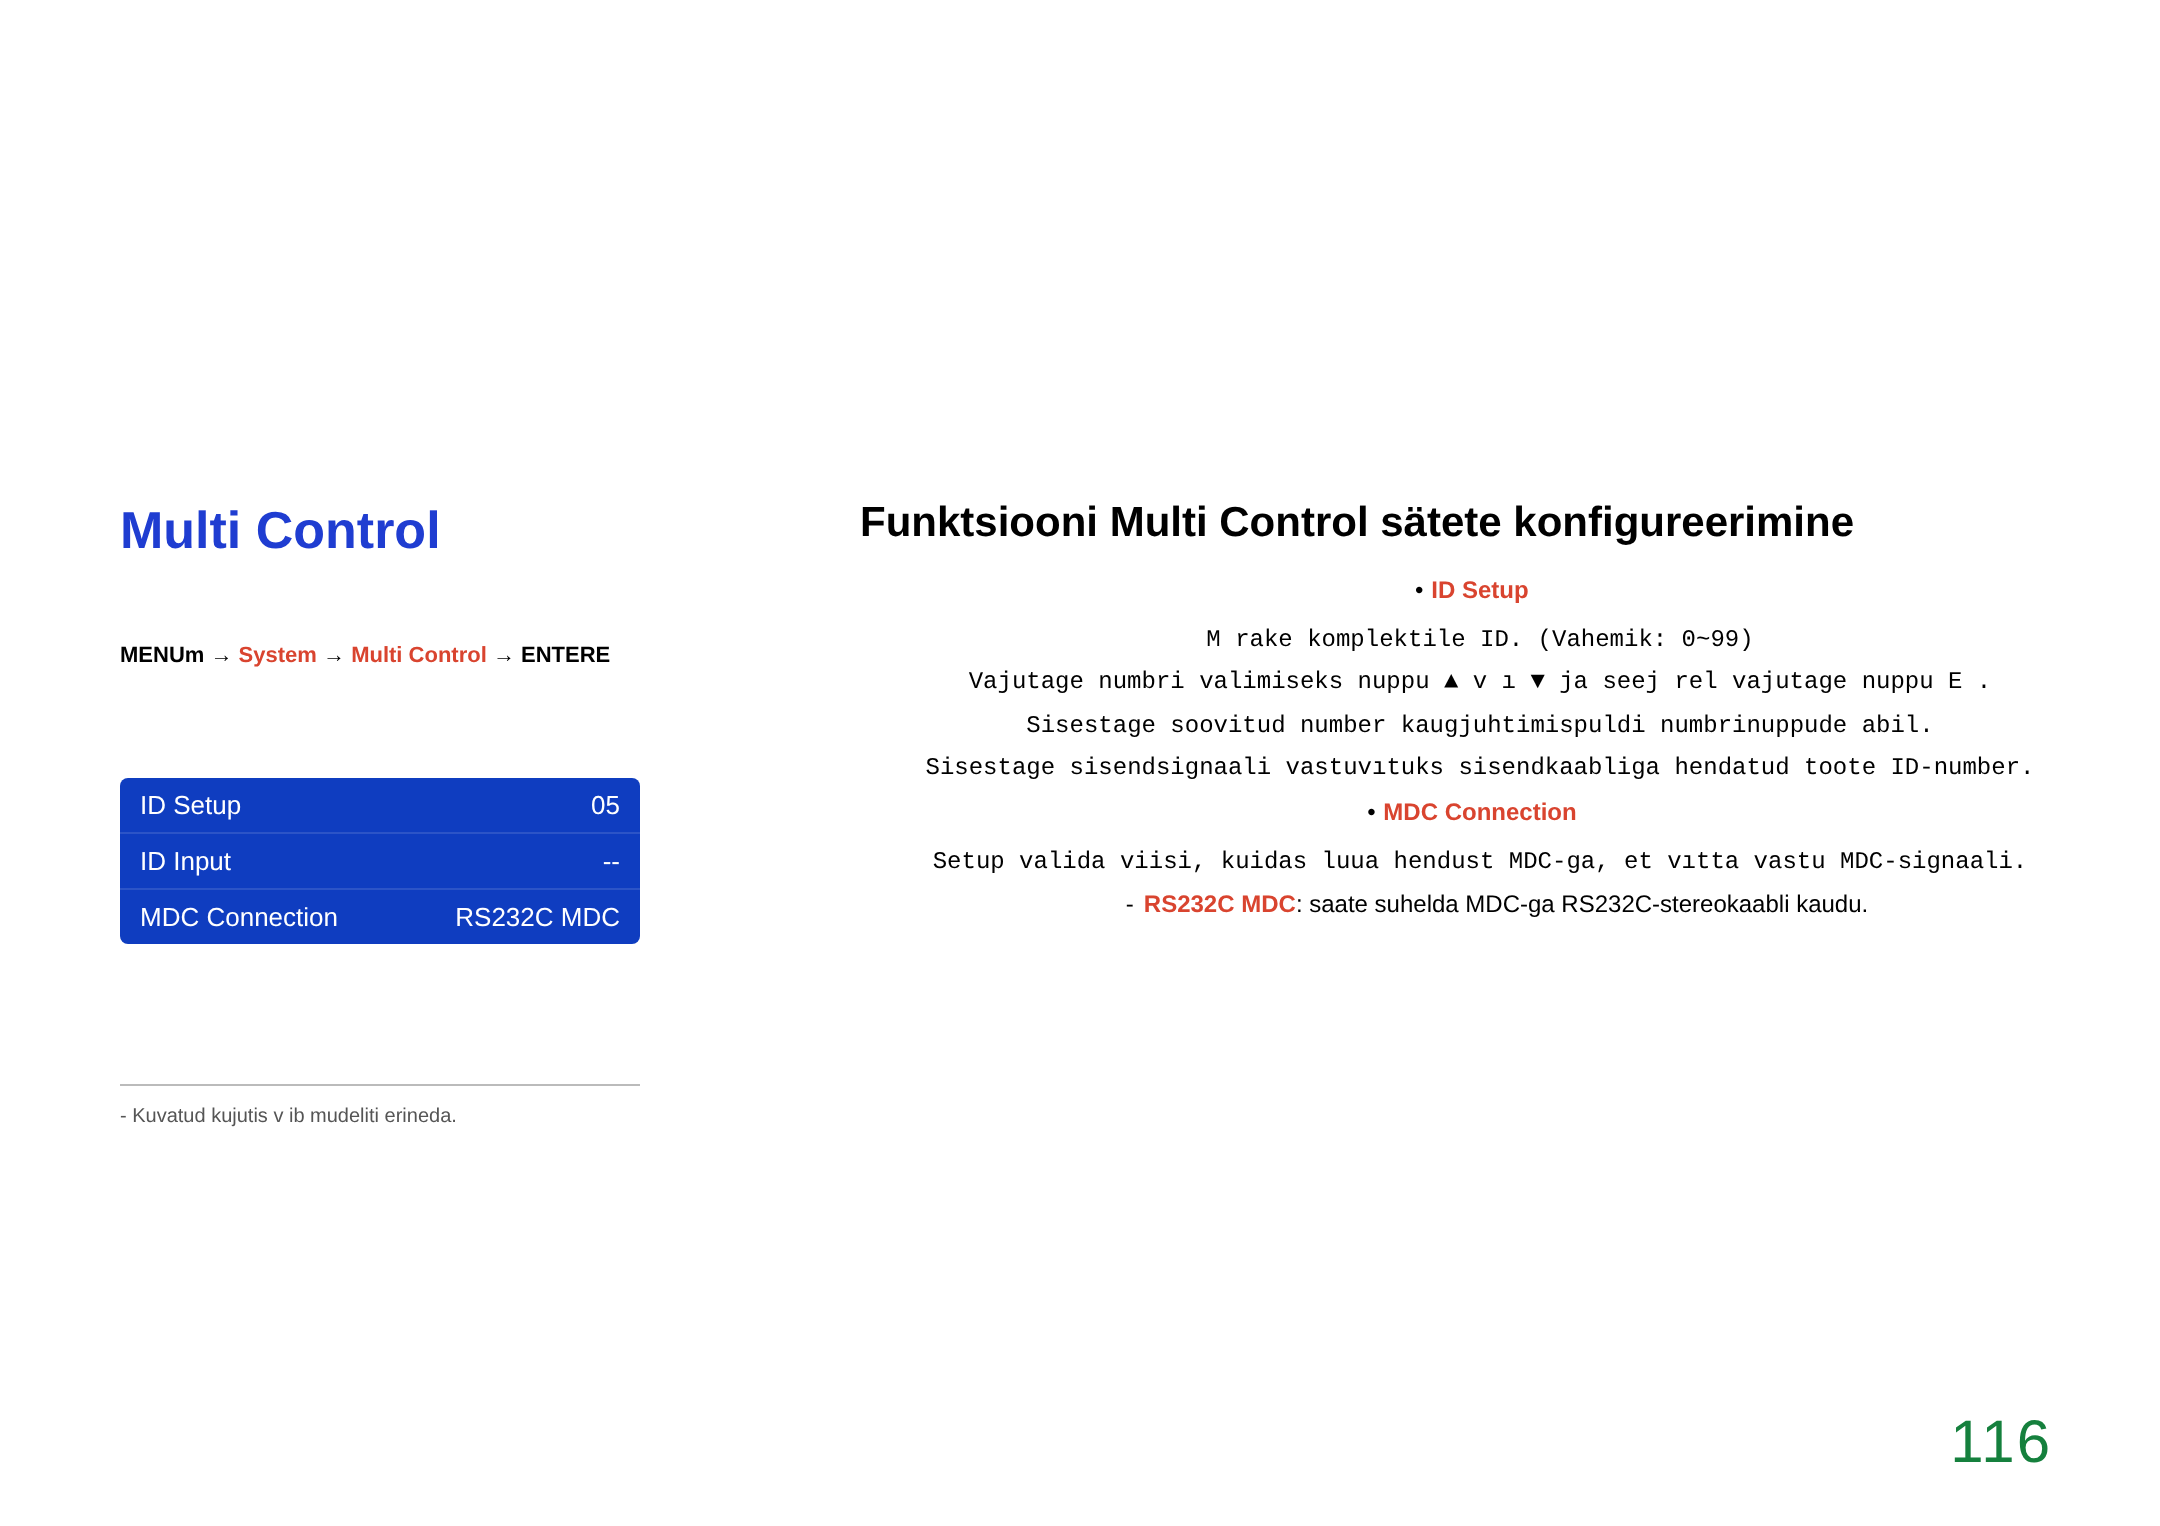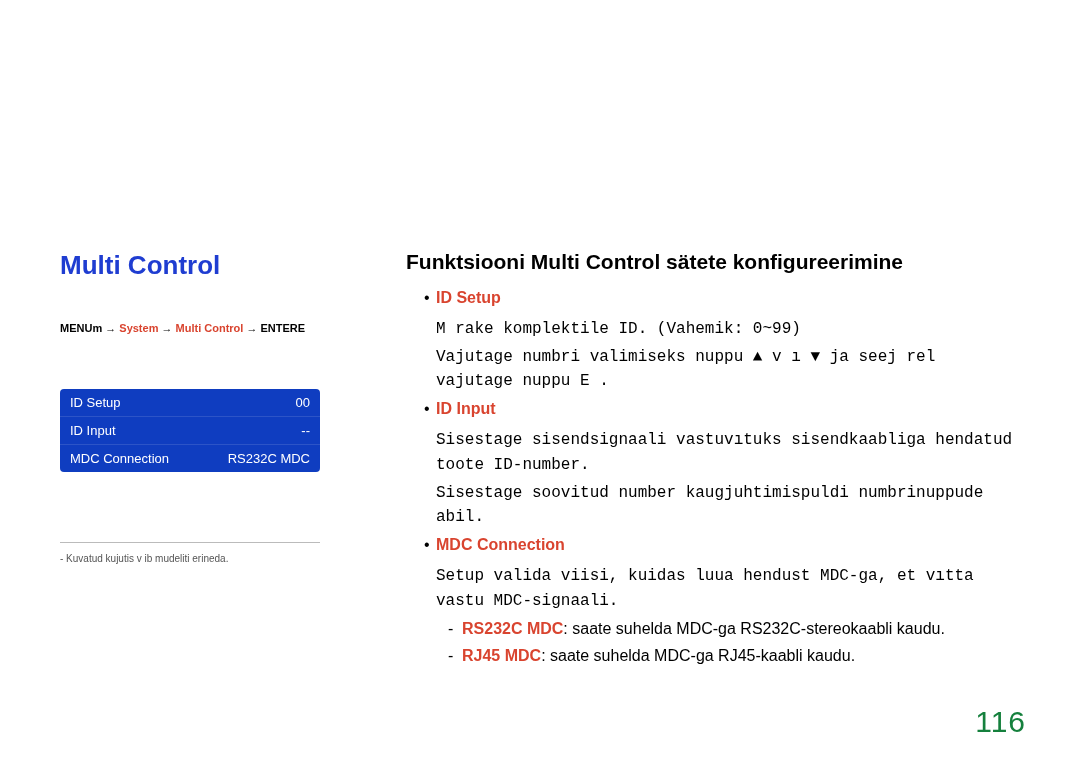--- a/index.html
+++ b/index.html
@@ -7,21 +7,21 @@
     width: 1080px;
     height: 763px;
     background: #fff;
     font-family: Arial, Helvetica, sans-serif;
     position: relative;
     color: #000;
   }
   .page {
     padding: 250px 60px 0 60px;
     display: flex;
-    gap: 36px;
+    gap: 60px;
   }
   .left-col {
     width: 310px;
     flex-shrink: 0;
   }
   .right-col {
     flex: 1;
   }
   .title-main {
     font-size: 26px;
@@ -64,23 +64,24 @@
     font-size: 10px;
     color: #555;
   }
   .right-title {
     font-size: 21px;
     font-weight: bold;
     color: #000000;
     margin-bottom: 12px;
   }
   .bullets {
-    font-size: 16px;
+    font-size: 12px;
     line-height: 1.55;
     color: #000;
+    text-align: center;
   }
   .b1 { margin-left: 18px; margin-bottom: 6px; }
   .b1 .bullet { display: inline-block; width: 12px; }
   .b1 .red-bold { color: #d9442f; font-weight: bold; }
   .b1-text { margin-left: 30px; margin-bottom: 3px; font-family: Liberation Mono, monospace; }
   .b2 { margin-left: 42px; margin-bottom: 3px; }
   .b2 .dash { display: inline-block; width: 14px; }
   .b2 .orange-bold { color: #d9442f; font-weight: bold; }
   .page-num {
     position: absolute;
@@ -100,21 +101,21 @@
   <div class="left-col">
     <div class="title-main">Multi Control</div>
 
     <div class="breadcrumb">
       <span>MENU</span><span>m</span><span class="arrow"> → </span><span class="red">System</span><span class="arrow"> → </span><span class="red">Multi Control</span><span class="arrow"> → </span><span>ENTER</span><span>E</span>
     </div>
 
     <div class="menu-box">
       <div class="menu-row">
         <span>ID Setup</span>
-        <span>00</span>
+        <span>05</span>
       </div>
       <div class="menu-row">
         <span>ID Input</span>
         <span>--</span>
       </div>
       <div class="menu-row">
         <span>MDC Connection</span>
         <span>RS232C MDC</span>
       </div>
     </div>
@@ -129,36 +130,30 @@
     <div class="right-title">Funktsiooni Multi Control sätete konfigureerimine</div>
 
     <div class="bullets">
 
       <div class="b1">
         <span class="bullet">•</span><span class="red-bold">ID Setup</span>
       </div>
       <div class="b1-text">M  rake komplektile ID. (Vahemik: 0~99)</div>
       <div class="b1-text">Vajutage numbri valimiseks nuppu ▲ v ı ▼ ja seej rel vajutage nuppu E   .</div>
 
-      <div class="b1">
-        <span class="bullet">•</span><span class="red-bold">ID Input</span>
-      </div>
+      <div class="b1-text">Sisestage soovitud number kaugjuhtimispuldi numbrinuppude abil.</div>
       <div class="b1-text">Sisestage sisendsignaali vastuvıtuks sisendkaabliga  hendatud toote ID-number.</div>
-      <div class="b1-text">Sisestage soovitud number kaugjuhtimispuldi numbrinuppude abil.</div>
 
       <div class="b1">
         <span class="bullet">•</span><span class="red-bold">MDC Connection</span>
       </div>
       <div class="b1-text">Setup valida viisi, kuidas luua  hendust MDC-ga, et vıtta vastu MDC-signaali.</div>
 
       <div class="b2">
         <span class="dash">-</span><span class="orange-bold">RS232C MDC</span><span>: saate suhelda MDC-ga RS232C-stereokaabli kaudu.</span>
-      </div>
-      <div class="b2">
-        <span class="dash">-</span><span class="orange-bold">RJ45 MDC</span><span>: saate suhelda MDC-ga RJ45-kaabli kaudu.</span>
       </div>
 
     </div>
   </div>
 
 </div>
 
 <div class="page-num">116</div>
 
 </body></html>

